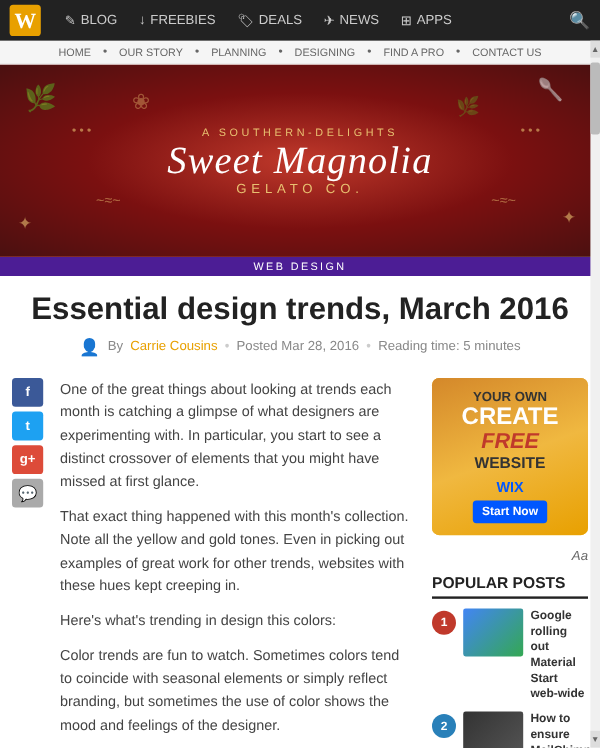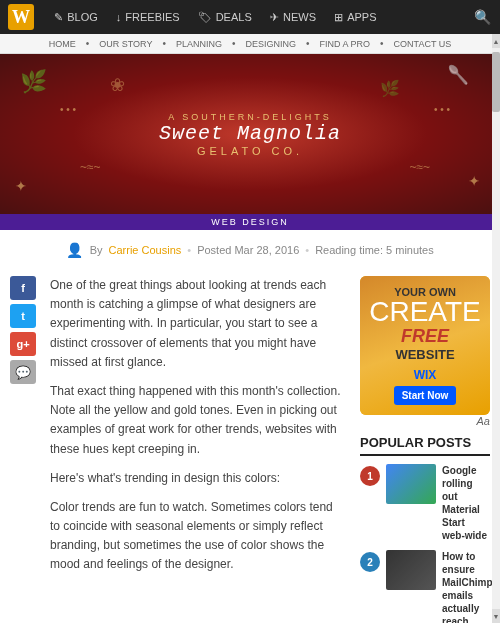--- a/index.html
+++ b/index.html
@@ -14,21 +14,21 @@
 
     
     .sec-nav { background: #f5f5f5; border-bottom: 1px solid #ddd; display: flex; align-items: center; justify-content: center; padding: 4px 16px; gap: 10px; font-size: 10px; color: #666; }
     .sec-nav a { color: #666; text-decoration: none; text-transform: uppercase; font-size: 9px; }
 
     
     .hero { width: 100%; background: linear-gradient(135deg, #8B1a1a 0%, #c0392b 30%, #8B1a1a 60%, #6d4c41 100%); height: 160px; display: flex; align-items: center; justify-content: center; overflow: hidden; position: relative; }
     .hero-bg { position: absolute; inset: 0; background: radial-gradient(ellipse at center, #c0392b 0%, #7B1010 50%, #4a1010 100%); }
     .hero-text { position: relative; z-index: 2; text-align: center; }
     .hero-text .subtitle { color: #e8c070; font-size: 9px; letter-spacing: 3px; text-transform: uppercase; }
-    .hero-text .brand { color: #fff; font-size: 20px; font-family: Liberation Mono, monospace; font-style: italic; letter-spacing: 1px; }
+    .hero-text .brand { color: #fff; font-size: 32px; font-family: Liberation Serif, serif; font-style: italic; letter-spacing: 1px; }
     .hero-text .brand2 { color: #e8c070; font-size: 11px; letter-spacing: 4px; text-transform: uppercase; }
     .hero-decorations { position: absolute; inset: 0; z-index: 1; }
     .deco { position: absolute; color: #e8c070; opacity: 0.6; font-size: 16px; }
 
     
     .web-design-badge { background: #4c1d95; color: #fff; font-size: 9px; text-align: center; padding: 3px 0; letter-spacing: 2px; text-transform: uppercase; }
 
     
     .article-header { padding: 12px 20px 8px; text-align: center; }
     .article-title { font-size: 26px; font-weight: bold; color: #222; line-height: 1.2; margin-bottom: 8px; }
@@ -47,24 +47,24 @@
 
     
     .article-content { flex: 1; padding: 10px 0; min-width: 0; }
     .article-content p { font-size: 12px; color: #444; line-height: 1.6; margin-bottom: 10px; }
     .article-content h2 { font-size: 17px; font-weight: bold; color: #222; margin: 14px 0 8px; border-bottom: 1px solid #eee; padding-bottom: 4px; }
 
     
     .sidebar { width: 130px; flex-shrink: 0; padding-top: 10px; }
 
     
-    .ad-banner { background: linear-gradient(135deg, #e8a000, #f5c842); border-radius: 6px; padding: 10px 8px; text-align: center; margin-bottom: 0; position: relative; overflow: hidden; }
+    .ad-banner { background: linear-gradient(135deg, #e8a000, #f5c842); border-radius: 6px; padding: 10px 8px; text-align: center; margin-bottom: 12px; position: relative; overflow: hidden; }
     .ad-banner-bg { position: absolute; inset: 0; background: linear-gradient(160deg, #d4882a 0%, #f0b840 50%, #e8a000 100%); }
     .ad-text { position: relative; z-index: 1; }
-    .ad-create { font-size: 28px; font-weight: 400; color: #fff; line-height: 1; text-transform: uppercase; }
+    .ad-create { font-size: 20px; font-weight: 700; color: #fff; line-height: 1; text-transform: uppercase; }
     .ad-your-own { font-size: 11px; font-weight: bold; color: #333; text-transform: uppercase; }
     .ad-free { font-size: 18px; font-weight: 900; color: #c0392b; text-transform: uppercase; font-style: italic; }
     .ad-website { font-size: 13px; font-weight: bold; color: #333; text-transform: uppercase; }
     .wix-logo { display: flex; align-items: center; gap: 4px; margin: 6px 0 4px; justify-content: center; }
     .wix-icon { font-size: 12px; color: #0057ff; font-weight: bold; }
     .start-now-btn { background: #0057ff; color: #fff; font-size: 10px; font-weight: bold; padding: 4px 8px; border-radius: 3px; cursor: pointer; display: inline-block; }
 
     
     .font-size-ctrl { text-align: right; font-size: 10px; color: #888; margin-bottom: 8px; }
     .font-size-ctrl span { font-style: italic; font-size: 11px; color: #666; }
@@ -156,20 +156,21 @@
         <span>Gelato</span>
         <span> </span>
         <span>Co.</span>
       </div>
     </div>
   </div>
 
   <div class="web-design-badge">Web Design</div>
 
   <div class="article-header">
+    <h1 class="article-title">Essential design trends, March 2016</h1>
     <div class="article-meta">
       <span style="font-size:14px;">👤</span>
       <span>By</span>
       <span class="author">Carrie Cousins</span>
       <span class="dot">•</span>
       <span>Posted Mar 28, 2016</span>
       <span class="dot">•</span>
       <span>Reading time: 5 minutes</span>
     </div>
   </div>

